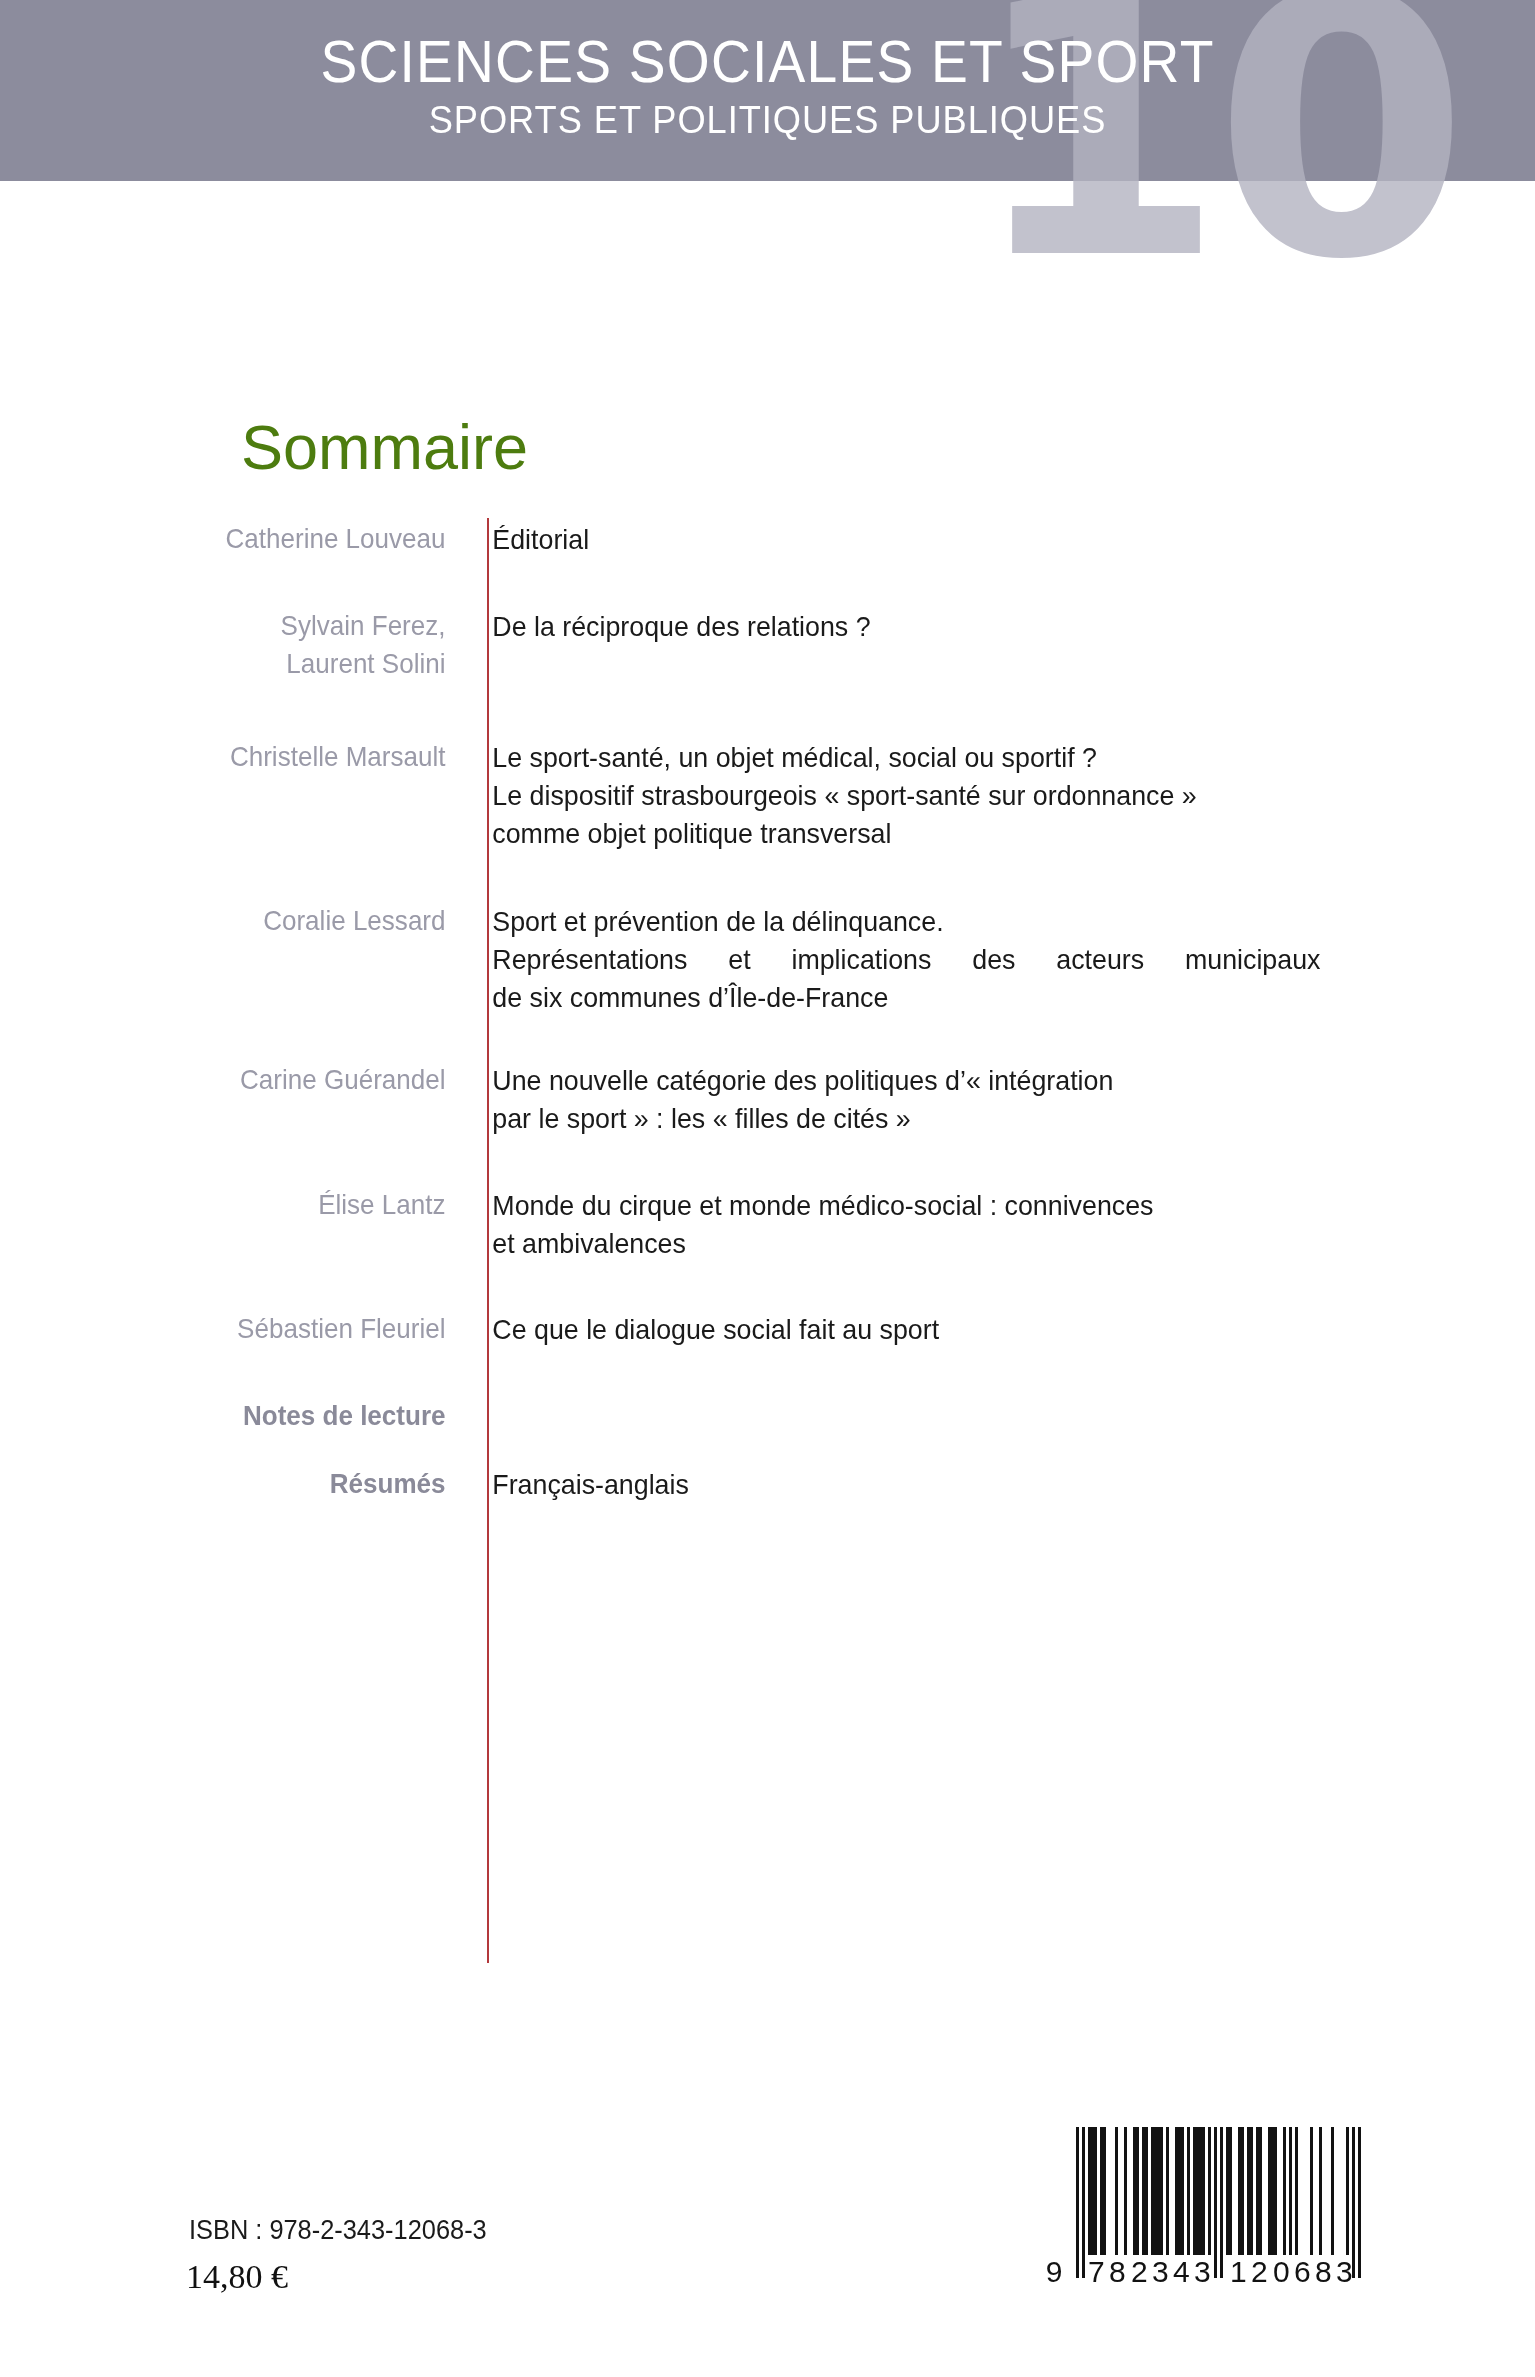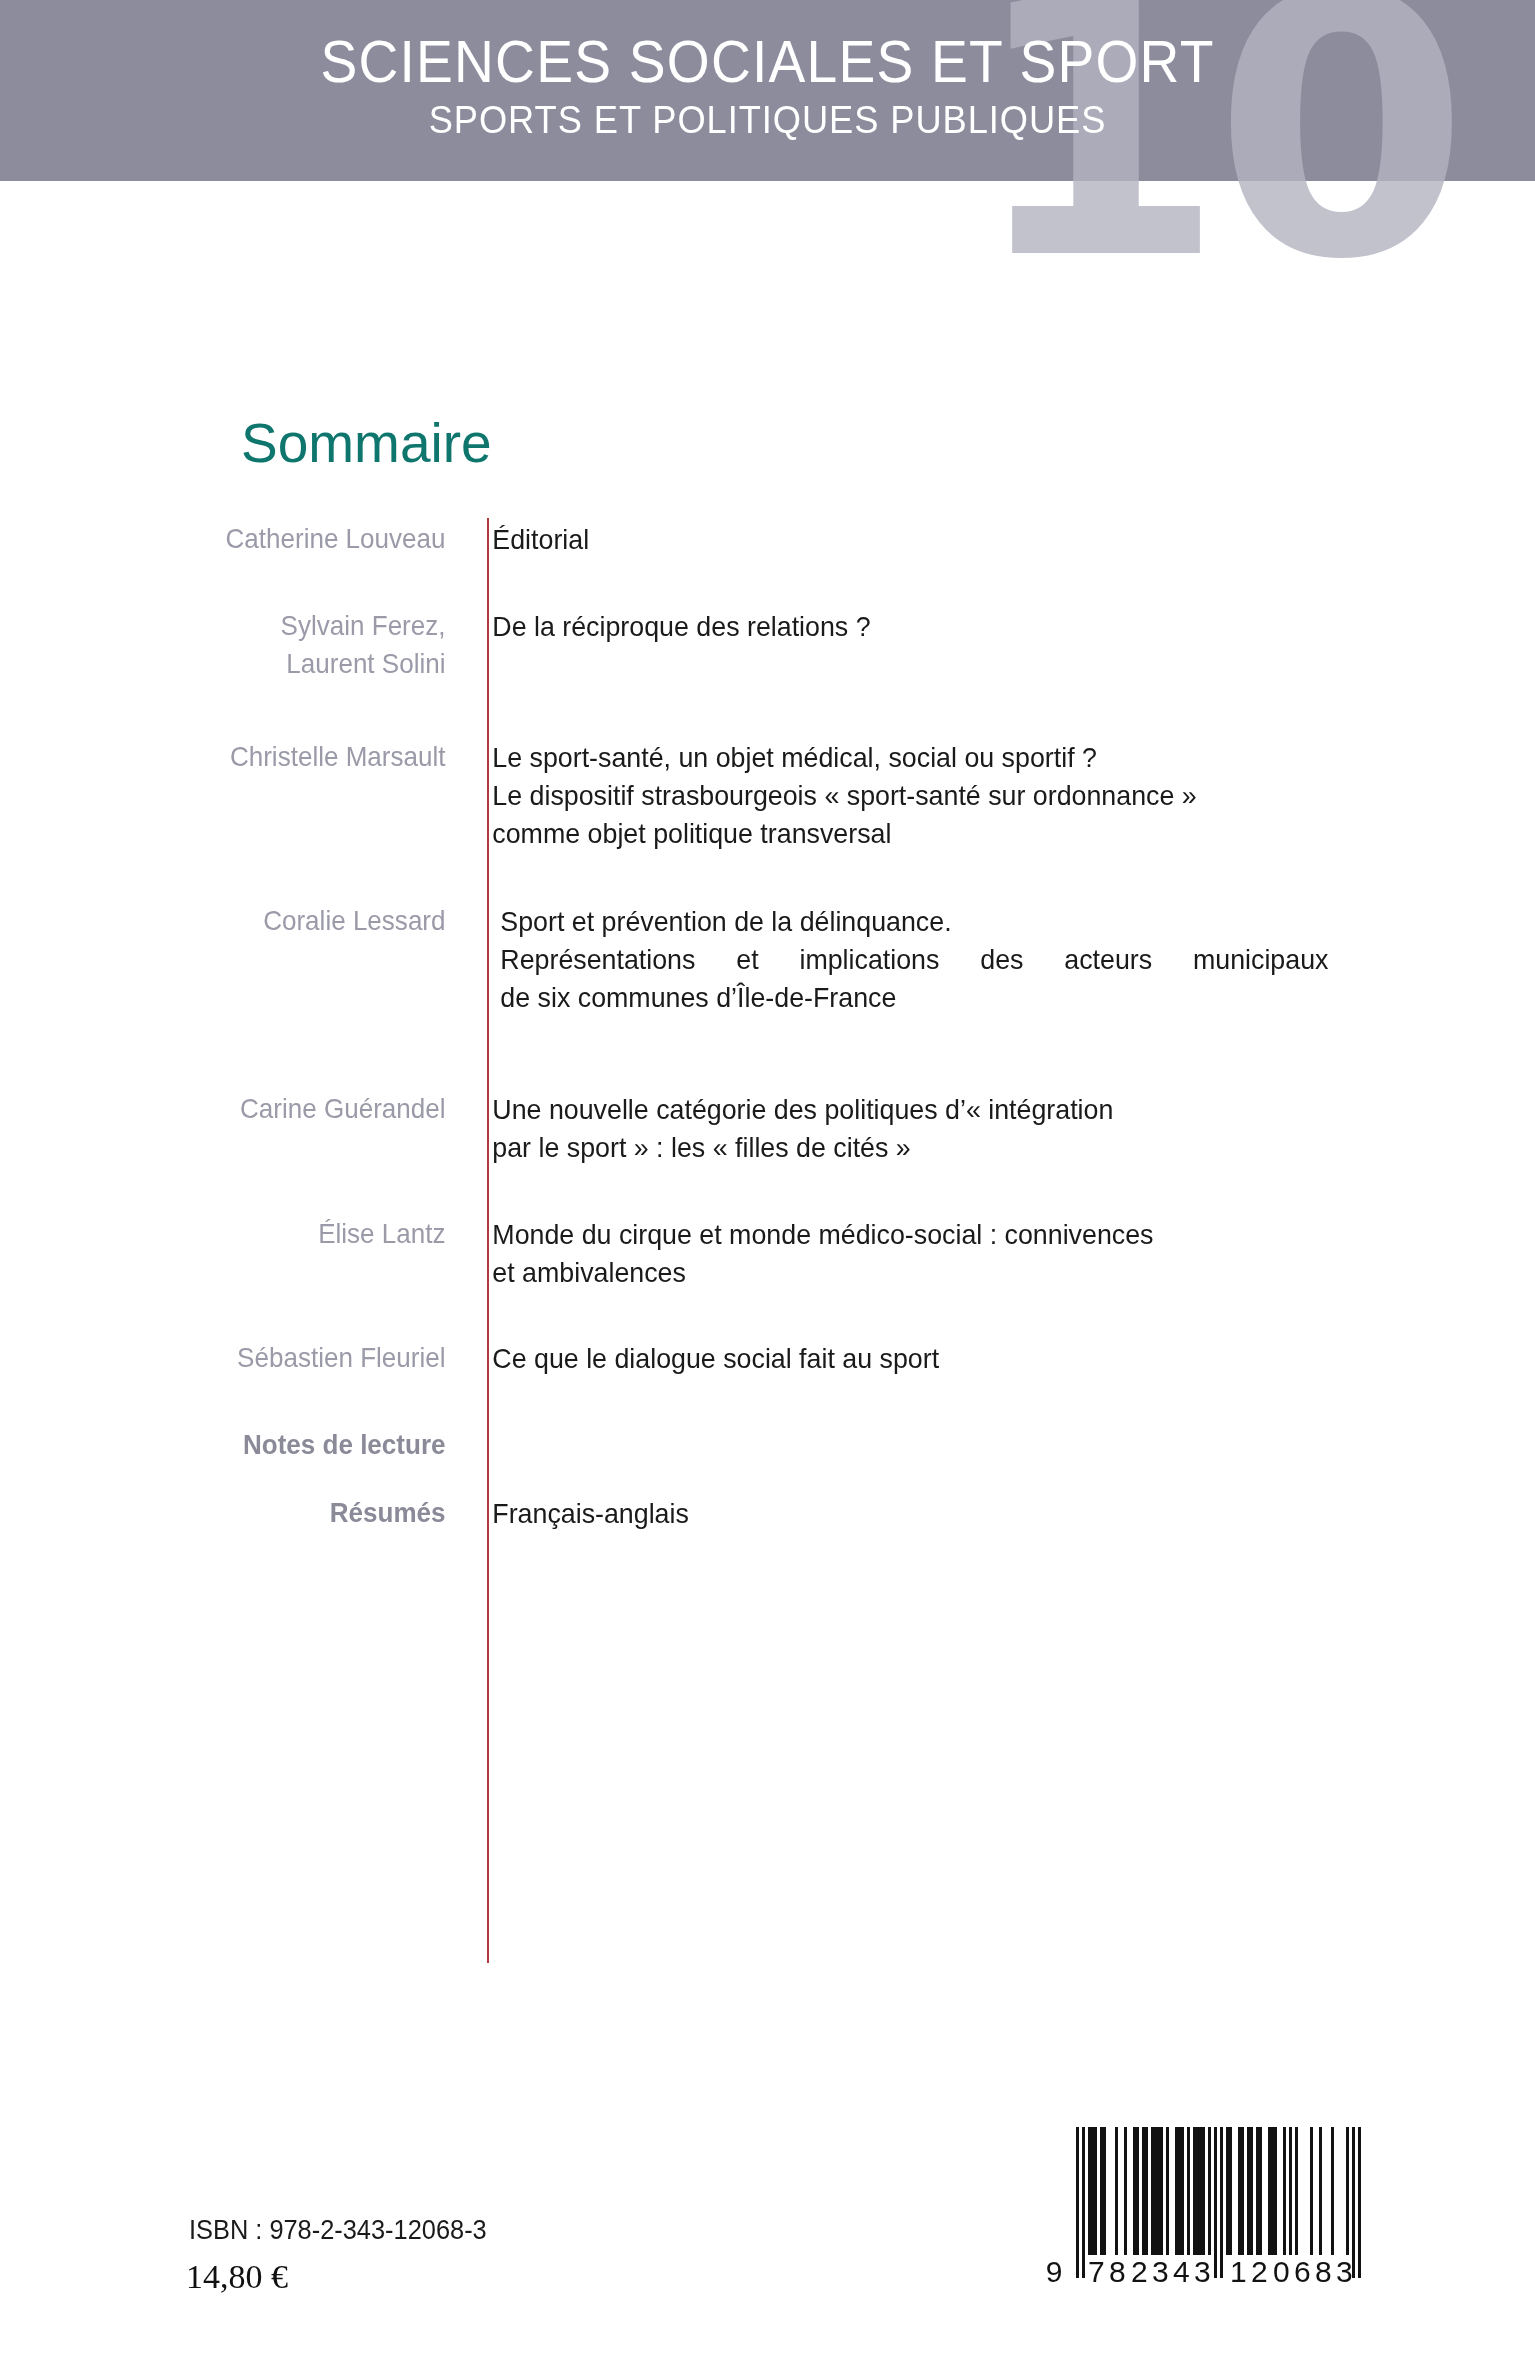--- a/index.html
+++ b/index.html
@@ -61,23 +61,23 @@
     line-height:1.0;
     margin:8.4px 0 0 0;
     transform:scaleX(.93);
     white-space:nowrap;
   }
 
   
   #sommaire-heading{
     position:absolute;
     left:241px;top:411px;
-    font-size:55px;
+    font-size:63px;
     font-weight:400;
-    color:#0f766e;
+    color:#4d7c0f;
     font-family:"Liberation Sans", sans-serif;
     letter-spacing:0px;
   }
 
   
   #toc{
     position:absolute;
     left:0;top:520px;
     width:1535px;
   }
@@ -210,21 +210,21 @@
     <div class="toc-row" style="margin-bottom: 50px;">
       <div class="toc-authors">
         <div>Christelle Marsault</div>
       </div>
       <div class="toc-title">
         <span class="ln">Le sport-santé, un objet médical, social ou sportif ?</span>
         <span class="ln">Le dispositif strasbourgeois « sport-santé sur ordonnance »</span>
         <span class="ln">comme objet politique transversal</span>
       </div>
     </div>
-    <div class="toc-row" style="margin-bottom: 74px; gap: 8px;">
+    <div class="toc-row" style="margin-bottom: 45px;">
       <div class="toc-authors">
         <div>Coralie Lessard</div>
       </div>
       <div class="toc-title">
         <span class="ln">Sport et prévention de la délinquance.</span>
         <span class="ln justify">Représentations et implications des acteurs municipaux</span>
         <span class="ln">de six communes d’Île-de-France</span>
       </div>
     </div>
     <div class="toc-row" style="margin-bottom: 49px;">

